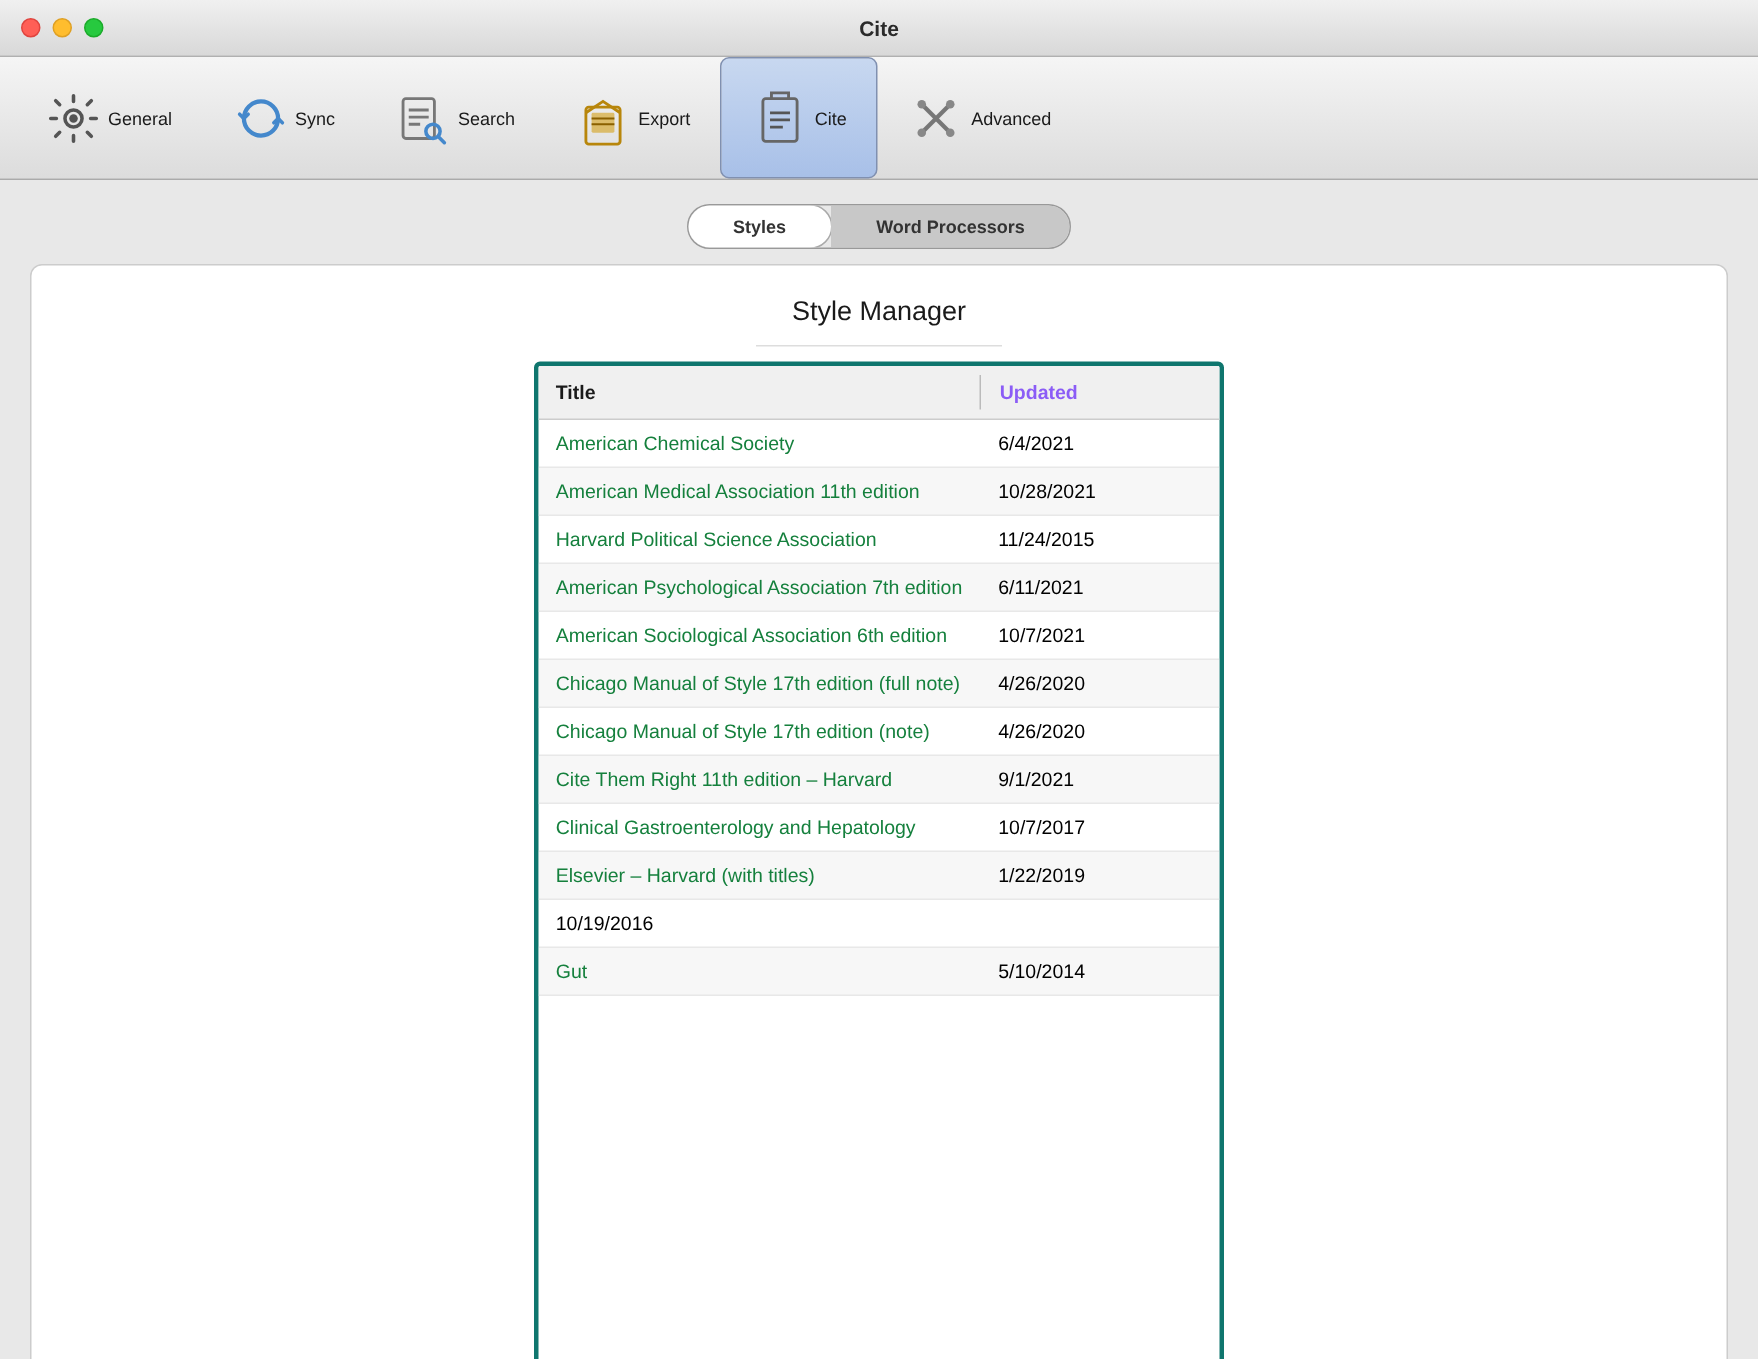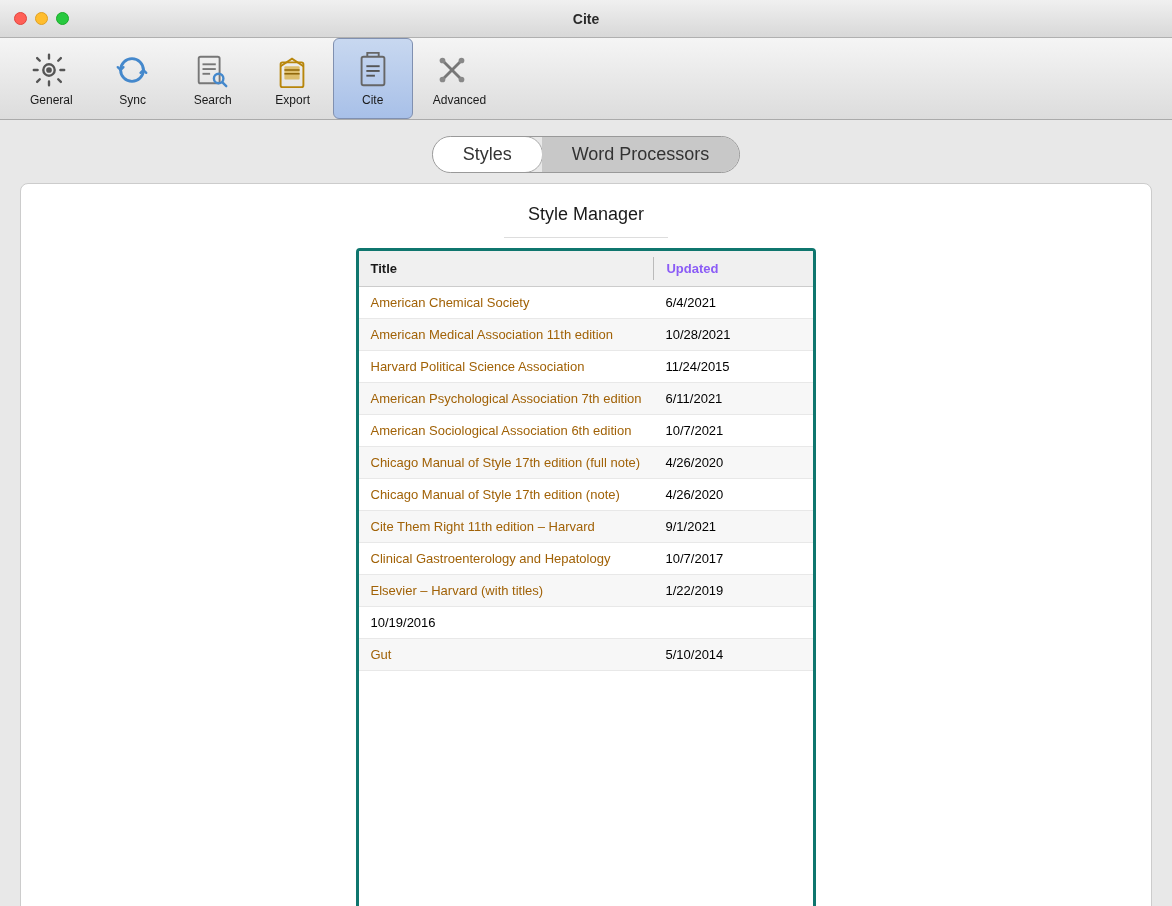--- a/index.html
+++ b/index.html
@@ -53,21 +53,21 @@
       display: flex;
       align-items: stretch;
       background: linear-gradient(to bottom, #f5f5f5, #dcdcdc);
       border-bottom: 1px solid #aaa;
       height: 82px;
       padding: 0 10px;
     }
 
     .toolbar-item {
       display: flex;
-      flex-direction: column;
+      align-items: center;
       justify-content: center;
       padding: 6px 20px;
       cursor: pointer;
       border-radius: 6px;
       gap: 4px;
       min-width: 80px;
       background: transparent;
       border: none;
       position: relative;
     }
@@ -99,26 +99,26 @@
     .tab-group {
       display: flex;
       border: 1.5px solid #999;
       border-radius: 20px;
       overflow: hidden;
       background: #e8e8e8;
     }
 
     .tab-btn {
       padding: 7px 30px;
-      font-size: 18px;
+      font-size: 12px;
       cursor: pointer;
       border: none;
       background: transparent;
       color: #333;
-      font-weight: 400;
+      font-weight: 700;
     }
 
     .tab-btn.active {
       background: white;
       border-radius: 18px;
       border: 1.5px solid #aaa;
       margin: -1px;
     }
 
     .tab-btn:not(.active) {
@@ -191,21 +191,21 @@
     }
 
     .table-row:nth-child(even) {
       background: #f7f7f7;
     }
 
     .cell-title {
       flex: 1;
       padding: 8px 12px;
       font-size: 13px;
-      color: #a16207;
+      color: #15803d;
     }
 
     .cell-updated {
       width: 160px;
       padding: 8px 12px;
       font-size: 13px;
       color: #000000;
       text-align: left;
     }
 

